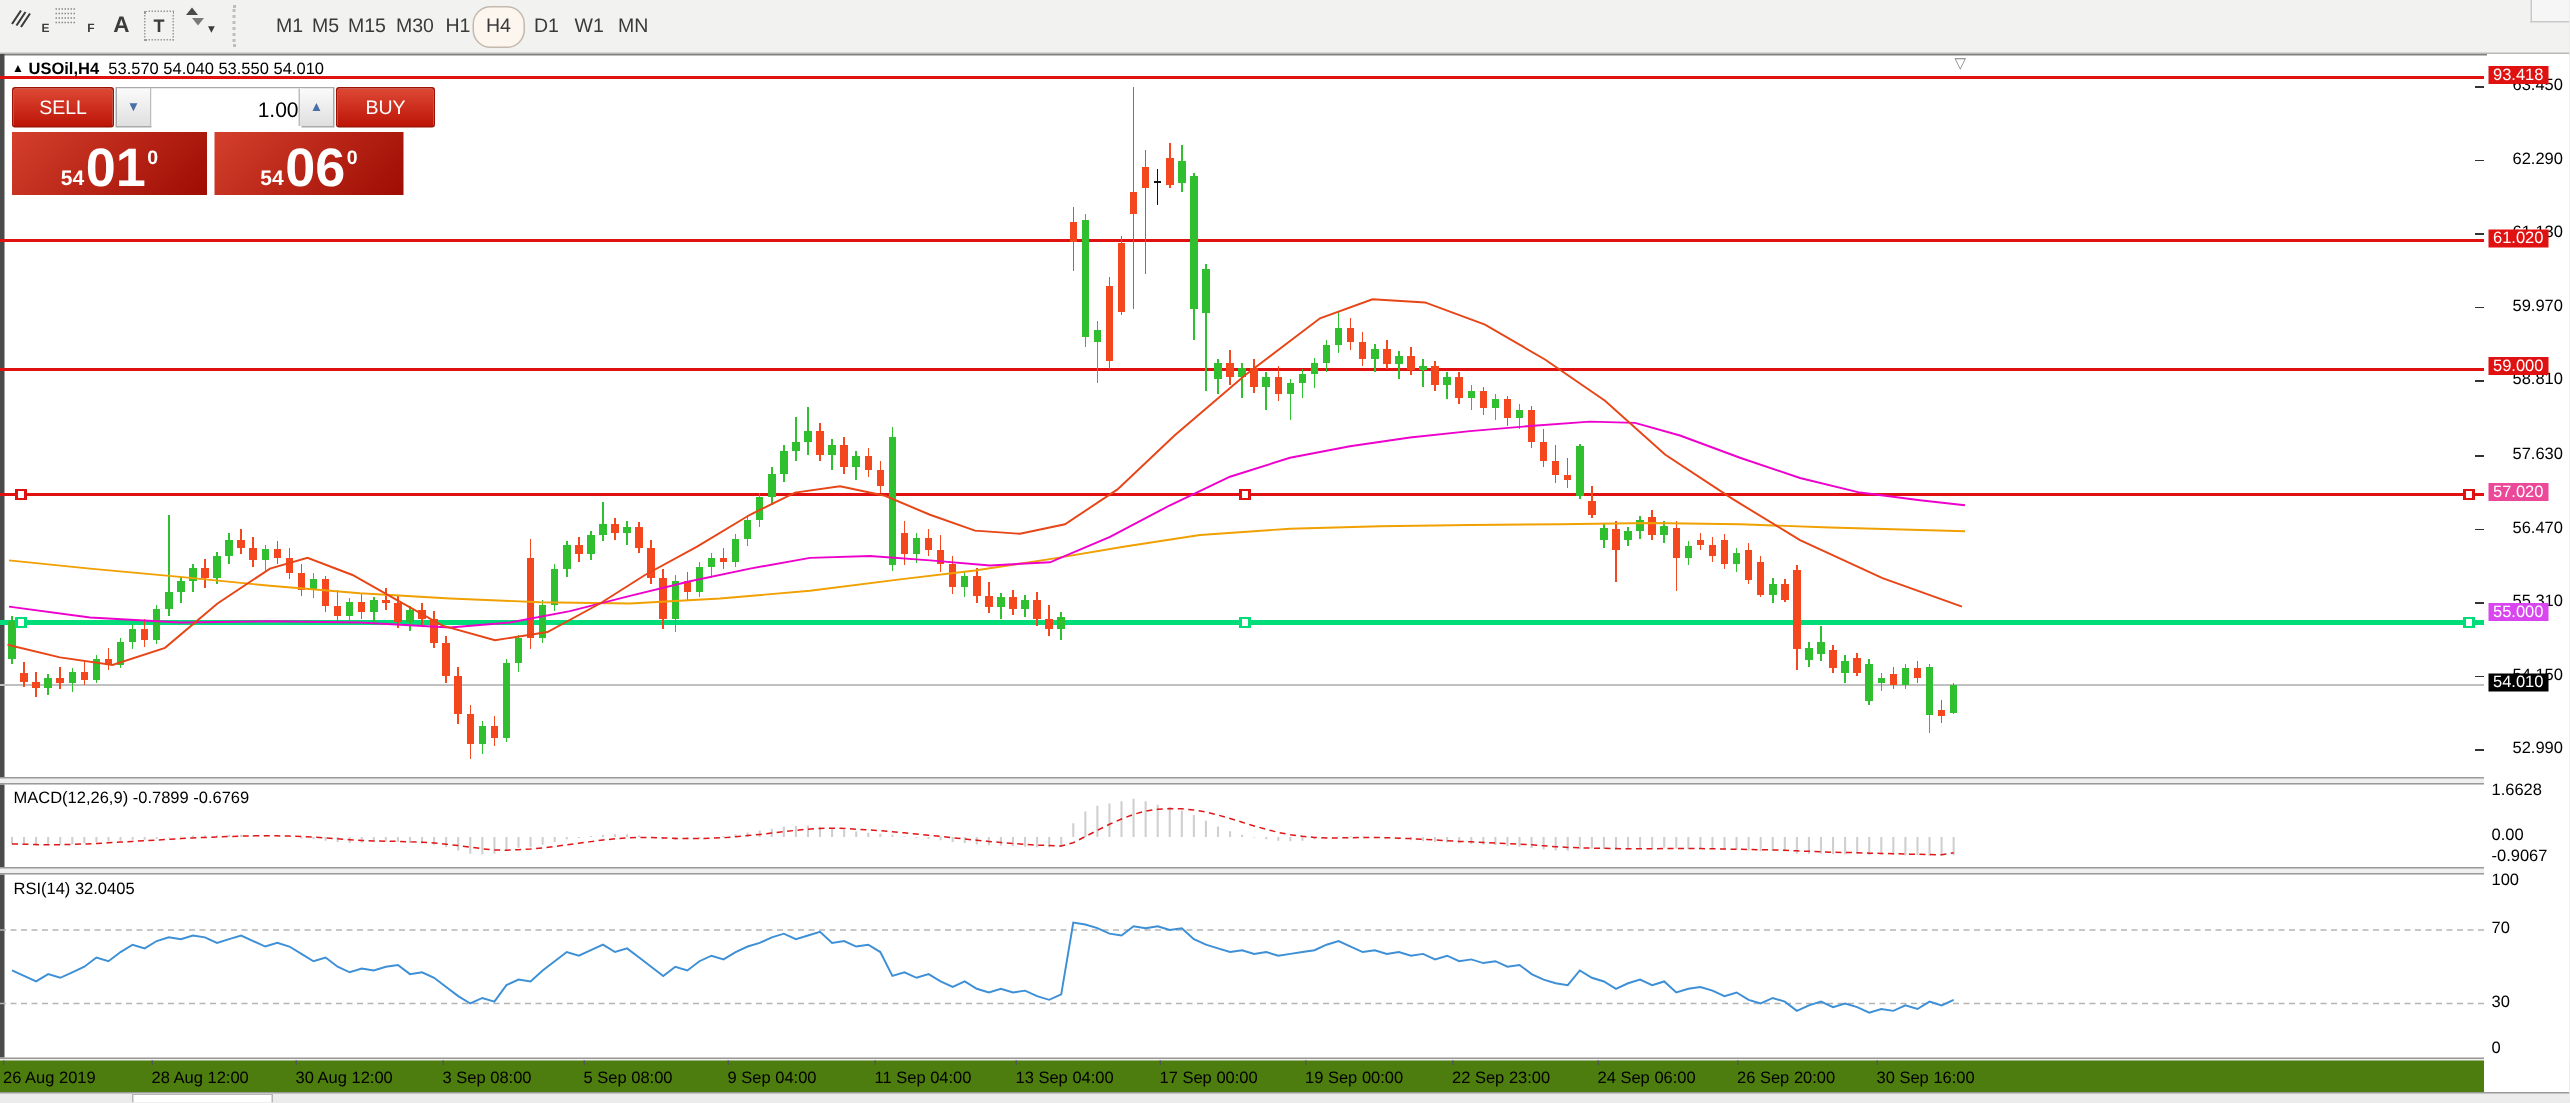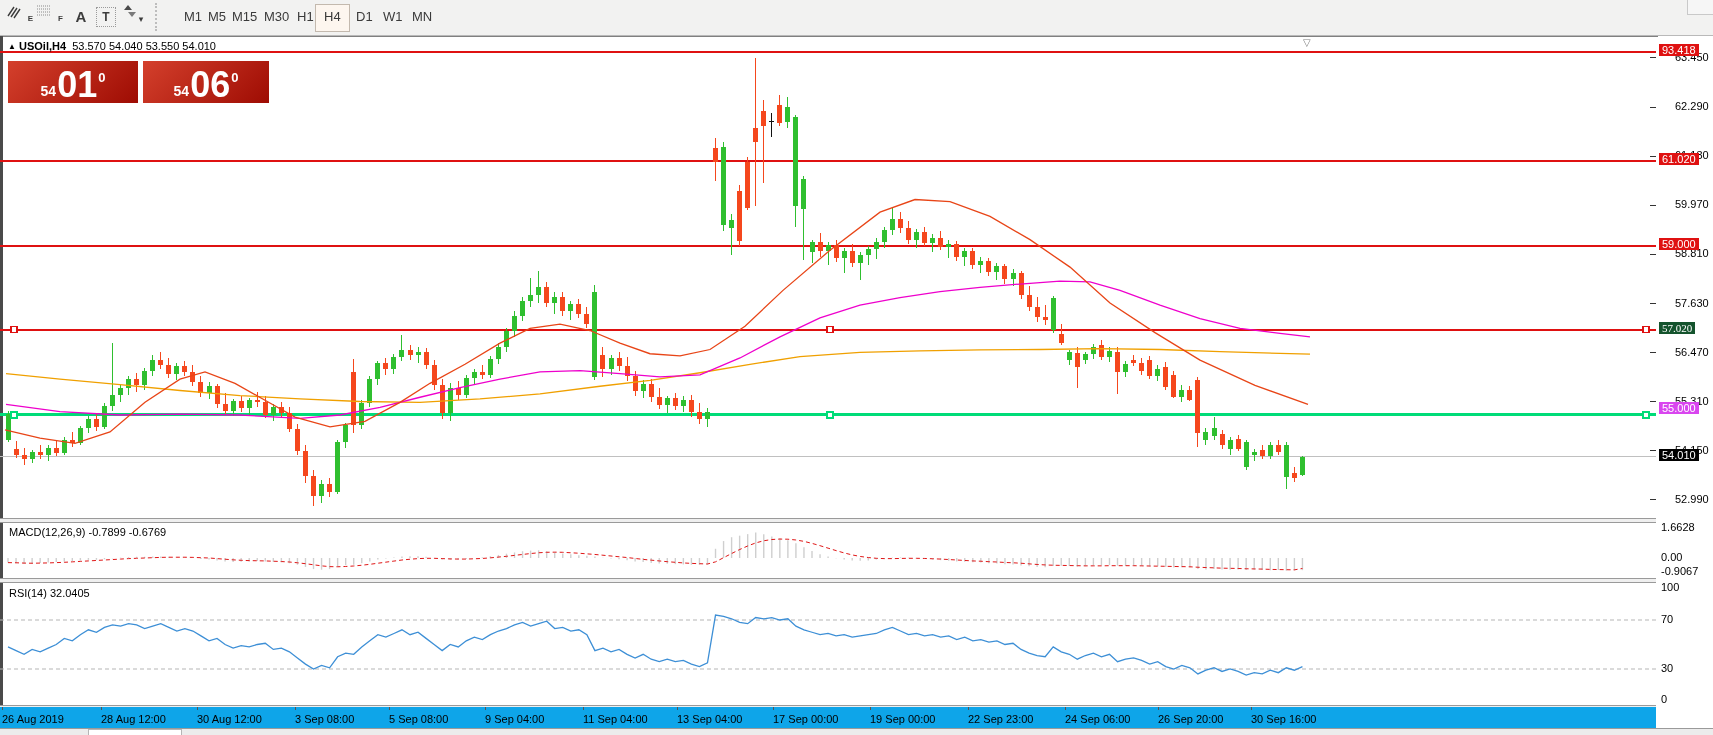--- a/index.html
+++ b/index.html
@@ -5,42 +5,42 @@
   html,body{margin:0;padding:0;background:#dcdcdc;}
   #app{position:relative;width:1713px;height:735px;background:#fff;overflow:hidden;
        font-family:"Liberation Sans","DejaVu Sans",sans-serif;-webkit-font-smoothing:none;}
   
   #toolbar{position:absolute;left:0;top:0;width:1713px;height:35px;background:#f2f2f1;border-bottom:1px solid #b9b9b9;}
   .tbicon{position:absolute;top:4px;width:26px;height:26px;color:#3c3c3c;text-align:center;line-height:26px;font-size:14px;}
   .tbicon svg{vertical-align:middle}
   .tbsub{position:absolute;right:-1px;bottom:-2px;font-size:8px;font-weight:bold;color:#3c3c3c;}
   #tb-sep{position:absolute;left:155px;top:3px;height:28px;border-left:2px dotted #bdbdbd;}
   .tf-btn{position:absolute;top:4px;height:26px;line-height:26px;padding:0 8px;font-size:13px;color:#3a3a3a;cursor:default;}
-  .tf-btn.active{border:1px solid #c3b9ae;background:#fdf6ef;border-radius:0;line-height:24px;}
+  .tf-btn.active{border:1px solid #c3b9ae;background:#fdf6ef;border-radius:12px;line-height:24px;}
   #win-corner{position:absolute;right:0;top:0;width:25px;height:14px;background:#f6f6f6;border-left:1px solid #c9c9c9;border-bottom:1px solid #c9c9c9;}
   
   #chart-region{position:absolute;left:0;top:36px;width:1713px;height:692px;background:#fff;border-top:1px solid #808080;}
   #left-strip{position:absolute;left:0;top:36px;width:3px;height:692px;background:#4a4a4a;}
   .panel-sep{position:absolute;left:0;width:1656px;height:3px;border-top:1px solid #9a9a9a;border-bottom:1px solid #9a9a9a;background:#efefef;}
   #bottom-strip{position:absolute;left:0;top:728px;width:1713px;height:7px;background:#ececec;border-top:1px solid #9a9a9a;}
   #bottom-tab{position:absolute;left:88px;top:729px;width:92px;height:6px;background:#fff;border:1px solid #b5b5b5;}
   svg{position:absolute;left:0;}
   
   #info-bar{position:absolute;left:8px;top:40px;font-size:11px;color:#000;z-index:5;}
   #info-bar b{font-weight:bold;}
   #shift-marker{position:absolute;left:1303px;top:37px;color:#7d7d7d;font-size:10px;z-index:5;}
   
   .ind-label{position:absolute;left:9px;font-size:11px;color:#000;z-index:5;}
   
   #price-axis{position:absolute;left:1658px;top:36px;width:55px;height:670px;background:#fff;font-size:11px;color:#000;}
   .ptick{position:absolute;left:17px;}
   .pbadge{position:absolute;left:1px;padding:0 3px;color:#fff;font-size:11px;z-index:4;}
   .sub-axis-label{position:absolute;left:1661px;font-size:11px;color:#000;z-index:4;}
   
-  #time-axis{position:absolute;left:0;top:707px;width:1656px;height:21px;background:#0ea5e9;}
+  #time-axis{position:absolute;left:0;top:707px;width:1656px;height:21px;background:#4d7c0f;}
   .tlabel{position:absolute;top:6px;font-size:11px;color:#000;white-space:nowrap;}
   .ttick{position:absolute;top:0;width:1px;height:3px;background:#555;}
   
   #trade{position:absolute;left:8px;top:58px;width:282px;z-index:6;}
   .trow1{position:relative;height:27px;}
   #sell-btn,#buy-btn{position:absolute;top:0;height:25px;line-height:25px;text-align:center;color:#fff;
      font-size:13px;background:linear-gradient(#de4835,#bc1507);border:1px solid #9c1205;border-radius:2px;cursor:pointer;}
   #sell-btn{left:0;width:66px;} #buy-btn{left:216px;width:64px;}
   #vol-group{position:absolute;left:69px;top:0;height:25px;width:144px;border:1px solid #a9a9a9;background:#fff;}
   .vstep{position:absolute;top:0;width:22px;height:25px;background:linear-gradient(#fbfbfb,#dfdfdf);text-align:center;line-height:24px;font-size:9px;color:#4a6fa5;cursor:pointer;}
@@ -644,21 +644,21 @@
       <div class="ptick" style="top: 162.019px;">59.970</div>
       <div class="ptick" style="top: 211.028px;">58.810</div>
       <div class="ptick" style="top: 260.882px;">57.630</div>
       <div class="ptick" style="top: 309.891px;">56.470</div>
       <div class="ptick" style="top: 358.901px;">55.310</div>
       <div class="ptick" style="top: 407.91px;">54.150</div>
       <div class="ptick" style="top: 456.919px;">52.990</div>
       <div class="pbadge" style="top: 7.69559px; background: rgb(223, 17, 17); color: rgb(255, 255, 255);">93.418</div>
       <div class="pbadge" style="top: 116.657px; background: rgb(223, 17, 17); color: rgb(255, 255, 255);">61.020</div>
       <div class="pbadge" style="top: 202px; background: rgb(223, 17, 17); color: rgb(255, 255, 255);">59.000</div>
-      <div class="pbadge" style="top: 285.654px; background: #14532d; color: rgb(255, 255, 255); font-family: Liberation Serif, serif;">57.020</div>
+      <div class="pbadge" style="top: 285.654px; background: #ec4899; color: rgb(255, 255, 255);">57.020</div>
       <div class="pbadge" style="top: 366px; background: #d946ef; color: rgb(255, 255, 255);">55.000</div>
       <div class="pbadge" style="top: 412.825px; background: rgb(0, 0, 0); color: rgb(255, 255, 255);">54.010</div>
     </div>
   <div id="time-axis">
       <div class="ttick" style="left: 2px;"></div>
       <div class="tlabel" style="left: 2px;">26 Aug 2019</div>
       <div class="ttick" style="left: 101px;"></div>
       <div class="tlabel" style="left: 101px;">28 Aug 12:00</div>
       <div class="ttick" style="left: 197px;"></div>
       <div class="tlabel" style="left: 197px;">30 Aug 12:00</div>
@@ -689,20 +689,29 @@
       <div class="sub-axis-label" style="top: 521px;">1.6628</div>
       <div class="sub-axis-label" style="top: 551px;">0.00</div>
       <div class="sub-axis-label" style="top: 565px;">-0.9067</div>
       <div class="sub-axis-label" style="top: 581px;">100</div>
       <div class="sub-axis-label" style="top: 613px;">70</div>
       <div class="sub-axis-label" style="top: 662px;">30</div>
       <div class="sub-axis-label" style="top: 693px;">0</div>
     </div>
 
   <div id="trade">
+    <div class="trow1">
+      <div id="sell-btn">SELL</div>
+      <div id="vol-group">
+        <div class="vstep" id="vol-down">▼</div>
+        <input id="vol-input" value="1.00" style="">
+        <div class="vstep" id="vol-up">▲</div>
+      </div>
+      <div id="buy-btn">BUY</div>
+    </div>
     <div class="trow2">
       <div class="qpanel" id="sell-quote">
         <span class="q-small">54</span>
         <span class="q-big">01</span>
         <span class="q-sup">0</span>
       </div>
       <div class="qpanel" id="buy-quote">
         <span class="q-small">54</span>
         <span class="q-big">06</span>
         <span class="q-sup">0</span>

